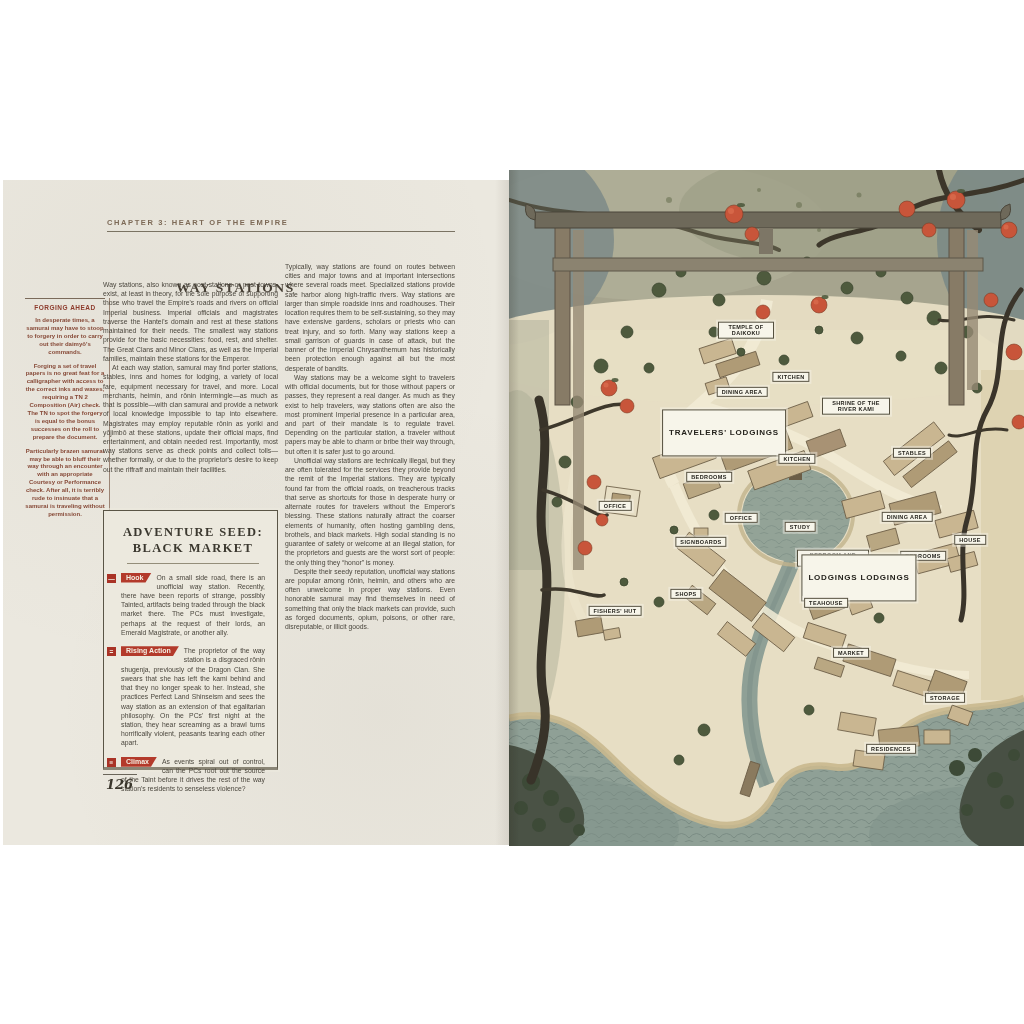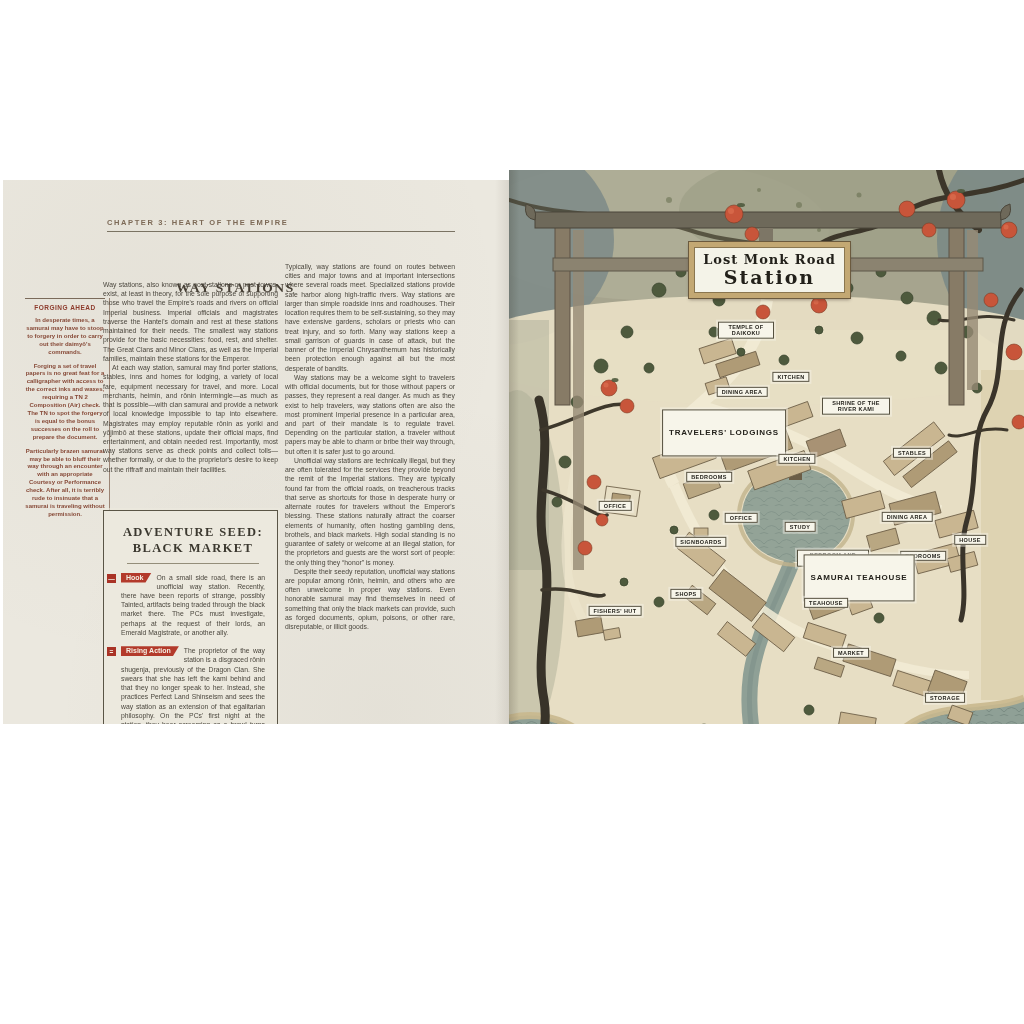--- a/index.html
+++ b/index.html
@@ -1,17 +1,17 @@
 <!DOCTYPE html>
 <html><head>
 <meta charset="utf-8">
 <style>
   html,body{margin:0;padding:0;}
   body{width:1024px;height:1024px;background:#ffffff;font-family:"Liberation Sans",sans-serif;}
-  .canvas{position:relative;width:1024px;height:724px;background:#ffffff;overflow:hidden;}
+  .canvas{position:relative;width:1024px;height:1024px;background:#ffffff;overflow:hidden;}
 
   
   .page-left{position:absolute;left:3px;top:180px;width:506px;height:665px;
     background:#ebe8df;
     background-image:radial-gradient(circle at 30% 20%,rgba(120,110,90,.05),transparent 55%),
                      radial-gradient(circle at 75% 80%,rgba(120,110,90,.06),transparent 50%);}
   .page-left::after{content:"";position:absolute;right:0;top:0;width:14px;height:100%;
     background:linear-gradient(90deg,transparent,rgba(60,50,40,.10));}
   .chapter-header{position:absolute;left:104px;top:38px;font-size:7.5px;font-weight:600;
     letter-spacing:1.6px;color:#7d6a57;}
@@ -371,44 +371,40 @@
         </g>
         <g fill="#4e5a3d" stroke="none" opacity=".9">
           <ellipse cx="232" cy="35" rx="4" ry="2"></ellipse>
             <ellipse cx="452" cy="21" rx="4" ry="2"></ellipse>
           <ellipse cx="106" cy="210" rx="3.5" ry="2"></ellipse>
             <ellipse cx="316" cy="127" rx="3.5" ry="2"></ellipse>
         </g>
       </g>
     </svg>
 
-    <div class="station-sign">
-      <div class="sign-line1">Lost Monk Road</div>
-      <div class="sign-line2">Station</div>
-    </div>
 
     <div class="labels-layer">
 
     <div class="map-label wrap" style="left: 237px; top: 160px; width: 46px;">TEMPLE OF DAIKOKU</div>
         <div class="map-label" style="left: 282px; top: 207px;">KITCHEN</div>
         <div class="map-label" style="left: 233px; top: 222px;">DINING AREA</div>
         <div class="map-label wrap" style="left: 347px; top: 236px; width: 58px;">SHRINE OF THE RIVER KAMI</div>
         <div class="map-label large" style="left: 215px; top: 263px;">TRAVELERS' LODGINGS</div>
         <div class="map-label" style="left: 288px; top: 289px;">KITCHEN</div>
         <div class="map-label" style="left: 200px; top: 307px;">BEDROOMS</div>
         <div class="map-label" style="left: 403px; top: 283px;">STABLES</div>
         <div class="map-label" style="left: 106px; top: 336px;">OFFICE</div>
         <div class="map-label" style="left: 232px; top: 348px;">OFFICE</div>
         <div class="map-label" style="left: 291px; top: 357px;">STUDY</div>
         <div class="map-label" style="left: 398px; top: 347px;">DINING AREA</div>
         <div class="map-label" style="left: 192px; top: 372px;">SIGNBOARDS</div>
         <div class="map-label" style="left: 461px; top: 370px;">HOUSE</div>
         <div class="map-label wrap" style="left: 324px; top: 388px; width: 62px;">BEDROOM AND WASHROOM</div>
         <div class="map-label" style="left: 414px; top: 386px;">BEDROOMS</div>
-        <div class="map-label large" style="left: 350px; top: 408px;">SAMURAI TEAHOUSE</div>
+        <div class="map-label large" style="left: 350px; top: 408px;">LODGINGS LODGINGS</div>
         <div class="map-label" style="left: 177px; top: 424px;">SHOPS</div>
         <div class="map-label" style="left: 106px; top: 441px;">FISHERS' HUT</div>
         <div class="map-label" style="left: 317px; top: 433px;">TEAHOUSE</div>
         <div class="map-label" style="left: 342px; top: 483px;">MARKET</div>
         <div class="map-label" style="left: 436px; top: 528px;">STORAGE</div>
         <div class="map-label" style="left: 382px; top: 579px;">RESIDENCES</div>
       </div>
   </div>
 </div>
 

